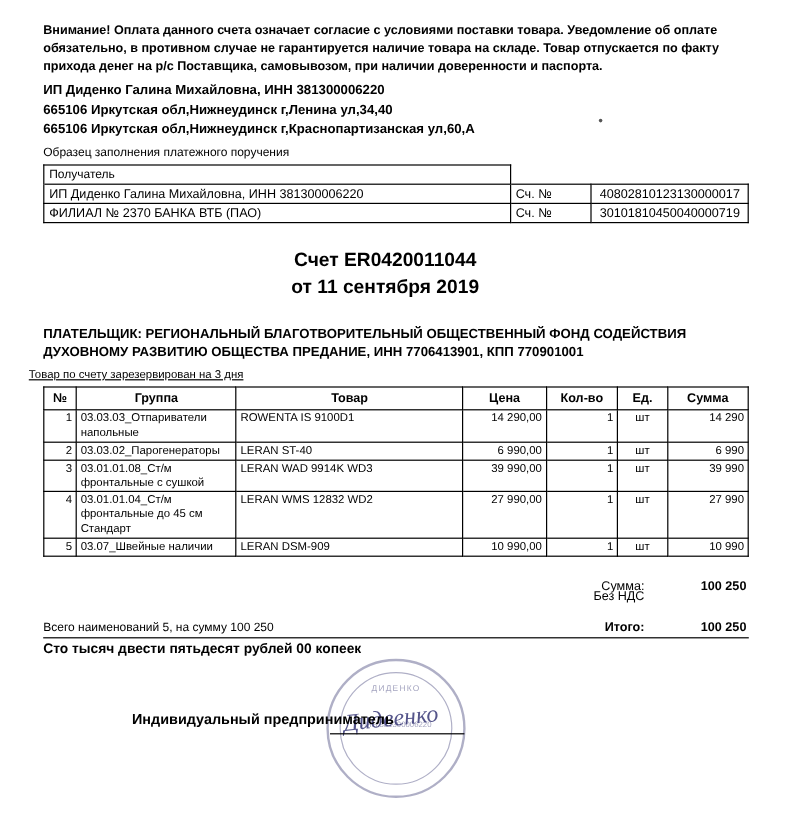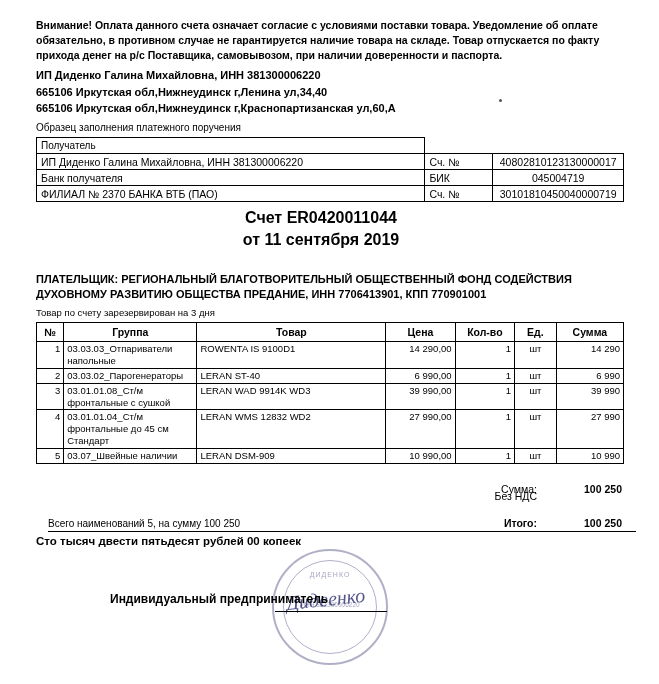--- a/index.html
+++ b/index.html
@@ -88,24 +88,25 @@
     position: absolute;
     left: 36px;
     top: 272px;
     width: 594px;
     font-size: 11px;
     font-weight: bold;
     line-height: 1.35;
   }
   .reserve {
     position: absolute;
-    left: 36px;
+    left: 24px;
     top: 307px;
     font-size: 9.5px;
     font-weight: normal;
+    text-decoration: underline;
   }
   table.items {
     position: absolute;
     left: 36px;
     top: 322px;
     width: 588px;
     border-collapse: collapse;
     font-size: 9.5px;
   }
   table.items th {
@@ -150,21 +151,21 @@
   .totals .val {
     width: 75px;
     text-align: right;
     padding-right: 2px;
     margin-top: 20px;
   }
   .totals .bold { font-weight: bold; }
 
   .names-sum {
     position: absolute;
-    left: 48px;
+    left: 36px;
     top: 518px;
     width: 588px;
     font-size: 10px;
     border-bottom: 1px solid #000;
     padding-bottom: 2px;
   }
   .amount-words {
     position: absolute;
     left: 36px;
     top: 535px;
@@ -272,25 +273,20 @@
       <td class="pi-label pi-top-label">Получатель</td>
       <td class="pi-key pi-top-empty"></td>
       <td class="pi-val pi-top-empty"></td>
     </tr>
     <tr>
       <td class="pi-label">ИП Диденко Галина Михайловна, ИНН 381300006220</td>
       <td class="pi-key">Сч. №</td>
       <td class="pi-val">40802810123130000017</td>
     </tr>
     <tr>
-      <td class="pi-label">Банк получателя</td>
-      <td class="pi-key">БИК</td>
-      <td class="pi-val">045004719</td>
-    </tr>
-    <tr>
       <td class="pi-label">ФИЛИАЛ № 2370 БАНКА ВТБ (ПАО)</td>
       <td class="pi-key">Сч. №</td>
       <td class="pi-val">30101810450040000719</td>
     </tr>
   </tbody>
     </table>
 
   <div class="title">
     <div>Счет ER0420011044</div>
     <div>от 11 сентября 2019</div>

